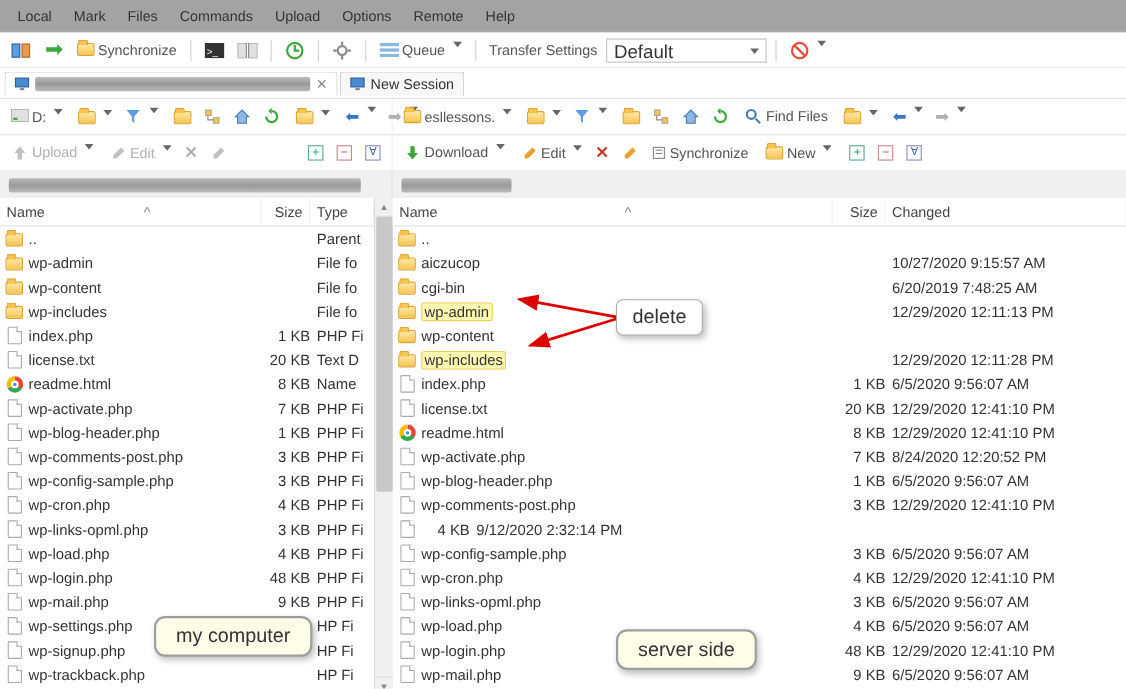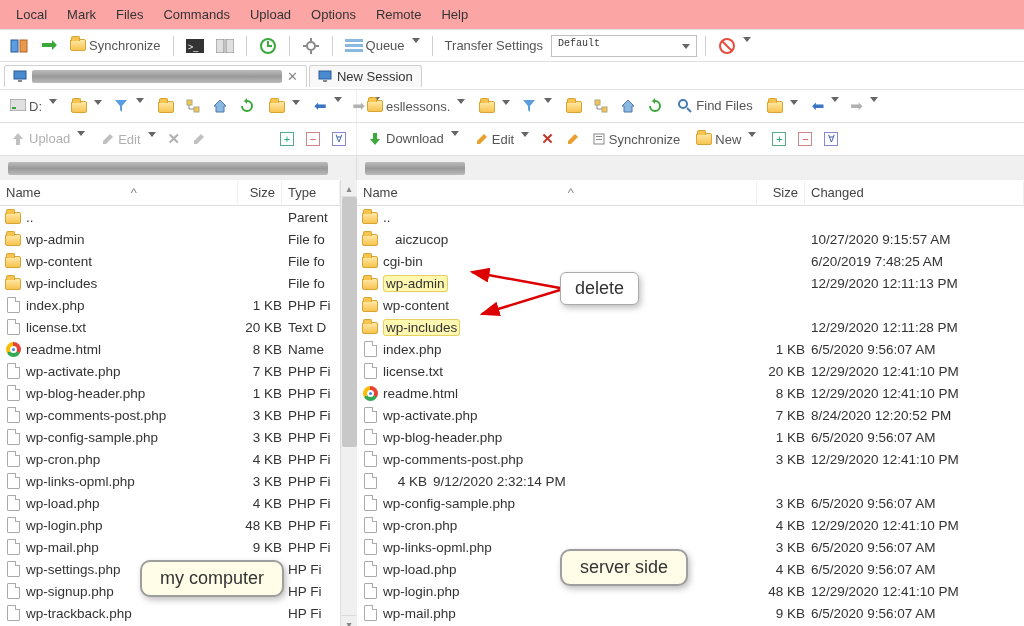--- a/index.html
+++ b/index.html
@@ -12,21 +12,21 @@
     width: 1024px;
     height: 626px;
     overflow: hidden;
     position: relative;
   }
   .menubar {
     display: flex;
     gap: 0;
     padding: 3px 6px;
     border-bottom: 1px solid #e0e0e0;
-    background: #fca5a5;
+    background: #a3a3a3;
   }
   .menubar span {
     padding: 4px 10px;
     cursor: default;
   }
   .toolbar {
     display: flex;
     align-items: center;
     padding: 4px 6px;
     gap: 4px;
@@ -185,22 +185,21 @@
   }
   svg.arrow { position:absolute; z-index:49; pointer-events:none; }
 
   .transfer-sel {
     border:1px solid #c0c0c0;
     background:#fff;
     padding:2px 24px 2px 6px;
     position:relative;
     width:146px;
     height:22px;
-    font-size:10px;
-    font-family:Liberation Mono, monospace;
+    font-size:17px;
   }
   .transfer-sel::after { content:""; position:absolute; right:6px; top:8px; width:0;height:0;border-left:4px solid transparent;border-right:4px solid transparent;border-top:5px solid #666; }
 
   .arrow-icon { font-size:15px; }
   .blue { color:#3a76c4; }
 </style>
 </head>
 <body>
 
 <div class="menubar">
@@ -681,21 +680,21 @@
             <span class="folder-icon"></span>
           </span>
           <span style="width:378px;padding-left:4px"><span>..</span></span>
           <span style="width:48px;text-align:right"></span>
           <span style="flex:1;padding-left:6px"></span>
         </div>
         <div class="row">
           <span class="ic">
             <span class="folder-icon"></span>
           </span>
-          <span style="width:378px;padding-left:16px"><span>aiczucop</span></span>
+          <span style="width:378px;padding-left:4px"><span>aiczucop</span></span>
           <span style="width:48px;text-align:right"></span>
           <span style="flex:1;padding-left:6px">10/27/2020 9:15:57 AM</span>
         </div>
         <div class="row">
           <span class="ic">
             <span class="folder-icon"></span>
           </span>
           <span style="width:378px;padding-left:4px"><span>cgi-bin</span></span>
           <span style="width:48px;text-align:right"></span>
           <span style="flex:1;padding-left:6px">6/20/2019 7:48:25 AM</span>
@@ -834,13 +833,13 @@
 <svg class="arrow" style="left:460px;top:264px" width="110" height="60">
   <defs>
       <marker id="ah" markerWidth="8" markerHeight="8" refX="7" refY="3" orient="auto">
         <path d="M0,0 L8,3 L0,6 Z" fill="#d00"></path>
       </marker>
     </defs>
   <line x1="100" y1="24" x2="12" y2="8" stroke="#d00" stroke-width="2.5" marker-end="url(#ah)"></line>
   <line x1="100" y1="26" x2="22" y2="50" stroke="#d00" stroke-width="2.5" marker-end="url(#ah)"></line>
 </svg>
 <div class="annot-box" style="left:140px;top:560px">my computer</div>
-<div class="annot-box" style="left:560px;top:549px">server side</div>
+<div class="annot-box" style="left:560px;top:572px">server side</div>
 
 </body></html>

